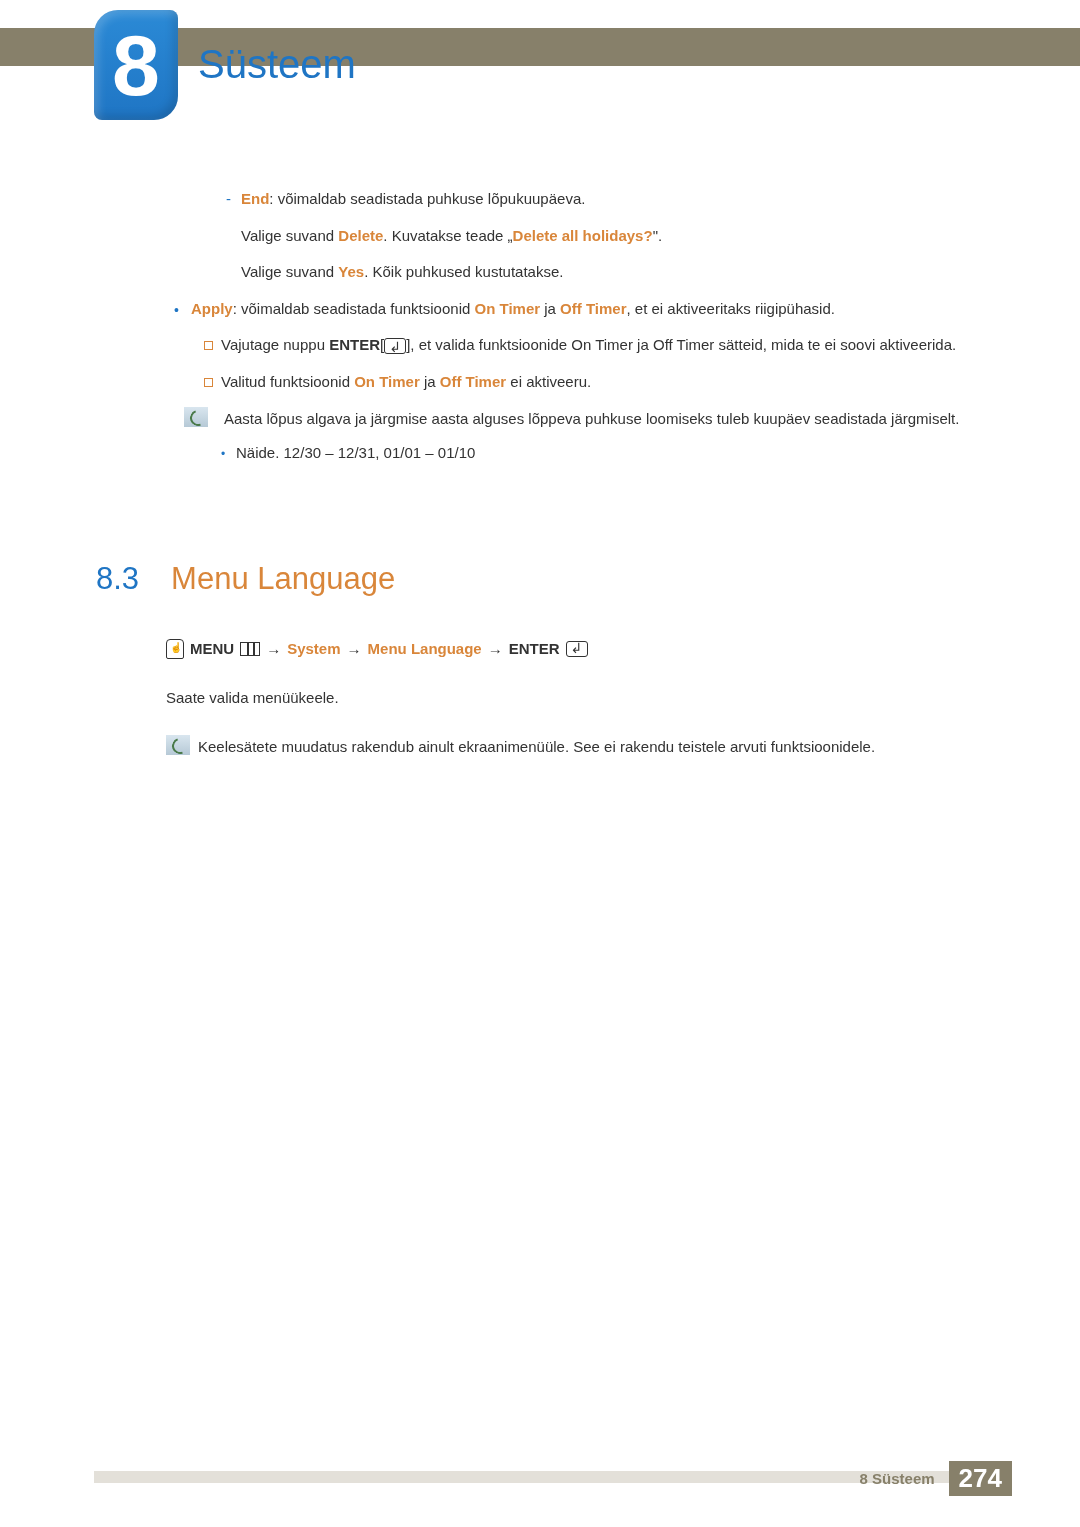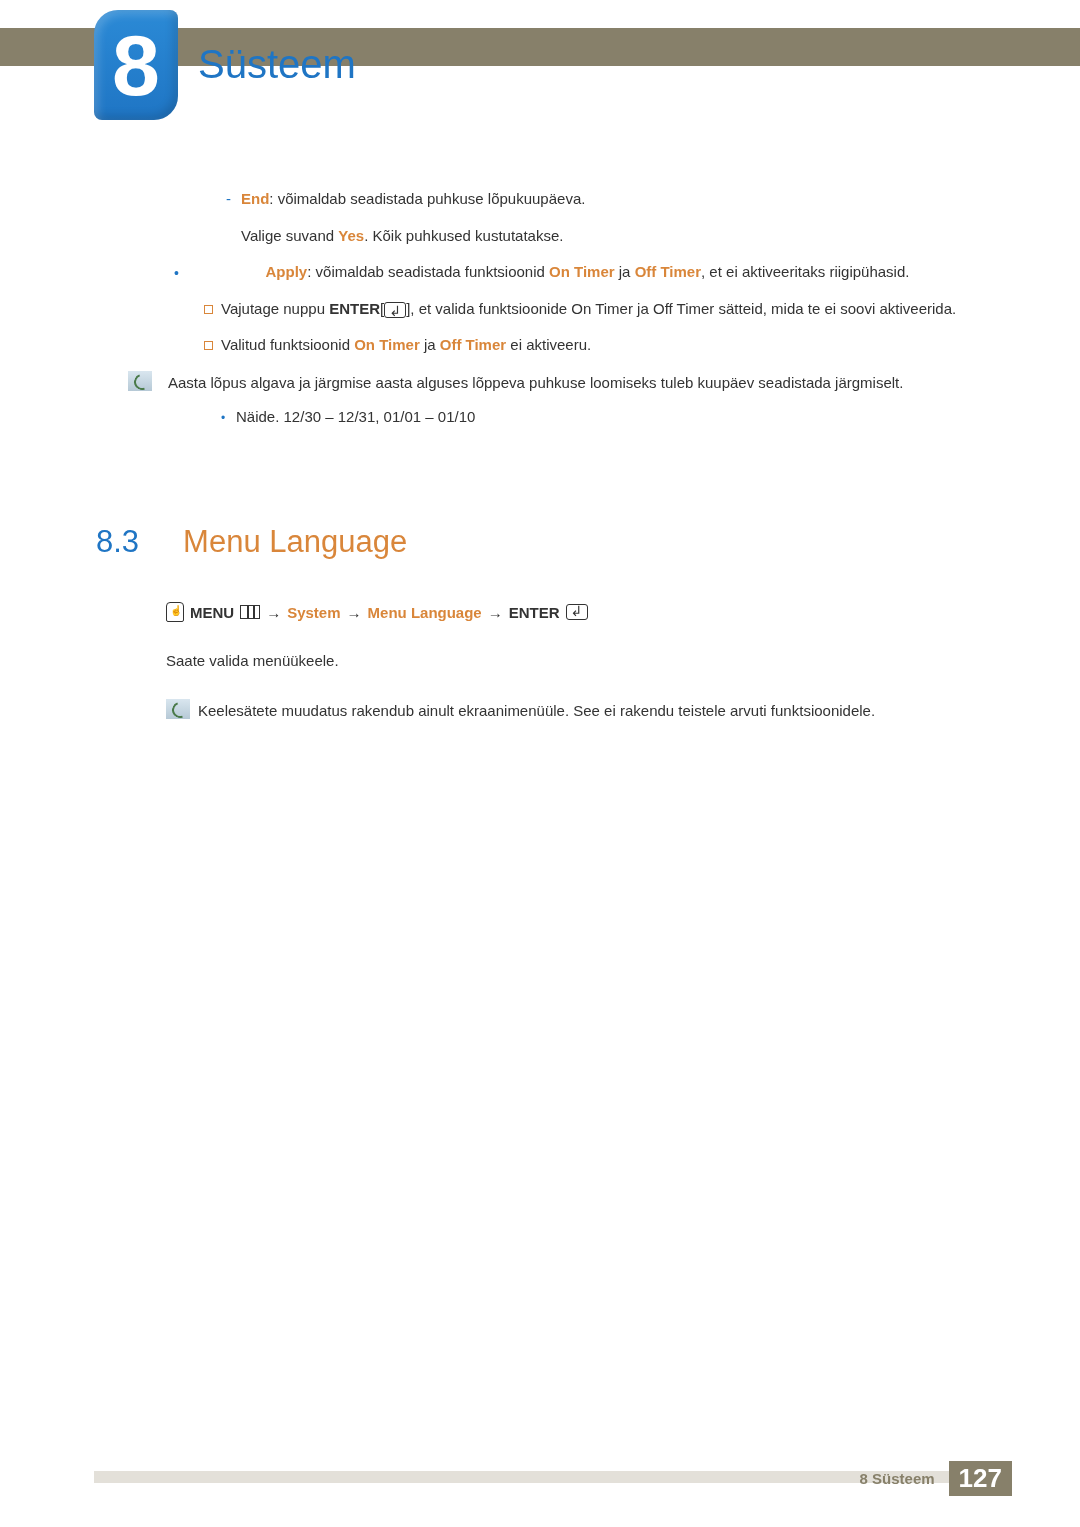--- a/index.html
+++ b/index.html
@@ -49,53 +49,53 @@
   .content {
     position: absolute;
     top: 188px;
     left: 96px;
     right: 96px;
   }
   .line { margin-bottom: 14px; line-height: 1.5; }
   .indent-dash { padding-left: 145px; position: relative; }
   .indent-dash::before { content: "-"; position: absolute; left: 130px; color: #1f75c4; }
   .indent-dash2 { padding-left: 145px; }
-  .indent-bullet { padding-left: 95px; position: relative; text-align: center; }
+  .indent-bullet { padding-left: 95px; position: relative; }
   .indent-bullet::before { content: "•"; position: absolute; left: 78px; color: #1f75c4; font-size: 14px; top: 2px; }
   .indent-square { padding-left: 125px; position: relative; }
   .indent-square::before {
     content: "";
     position: absolute;
     left: 108px;
     top: 7px;
     width: 7px;
     height: 7px;
     border: 1.5px solid #d9863a;
   }
-  .note-row { display: flex; gap: 16px; margin-top: 8px; margin-left: 32px; }
+  .note-row { display: flex; gap: 16px; margin-top: 8px; margin-left: 88px; }
   .note-icon {
     width: 24px; height: 20px; flex-shrink: 0;
     background: linear-gradient(to bottom, #d9e6ef 0%, #b6c9d6 100%);
     position: relative;
   }
   .note-icon::after {
     content: ""; position: absolute; left: 6px; top: 3px; width: 12px; height: 12px;
     border: 2px solid #4a7a4a; border-radius: 50%;
     transform: rotate(25deg);
     border-top-color: transparent;
     border-right-color: transparent;
   }
   .note-text { flex: 1; line-height: 1.55; }
   .note-example { padding-left: 140px; position: relative; margin-top: 12px; }
   .note-example::before { content: "•"; position: absolute; left: 125px; color: #1f75c4; font-size: 12px; top: 3px; }
   .section-heading {
     margin-top: 96px;
     display: flex;
     align-items: baseline;
-    gap: 44px;
+    gap: 32px;
   }
   .section-num { font-size: 31px; color: #1f75c4; }
   .section-title { font-size: 31px; color: #d9863a; }
   .menu-path {
     margin-top: 42px;
     margin-left: 70px;
     font-weight: bold;
     color: #d9863a;
     font-size: 15px;
     display: flex;
@@ -175,20 +175,23 @@
 <div class="chapter-badge">8</div>
 <div class="chapter-title">Süsteem</div>
 
 <div class="content">
 
   <div class="line indent-dash">
     <span class="orange" style="font-weight:bold">End</span><span>: võimaldab seadistada puhkuse lõpukuupäeva.</span>
   </div>
 
 
+  <div class="line indent-dash2">
+    <span>Valige suvand </span><span class="orange" style="font-weight:bold">Delete</span><span>. Kuvatakse teade „</span><span class="orange" style="font-weight:bold">Delete all holidays?</span><span>".</span>
+  </div>
 
   <div class="line indent-dash2">
     <span>Valige suvand </span><span class="orange" style="font-weight:bold">Yes</span><span>. Kõik puhkused kustutatakse.</span>
   </div>
 
   <div class="line indent-bullet">
     <span class="orange" style="font-weight:bold">Apply</span><span>: võimaldab seadistada funktsioonid </span><span class="orange" style="font-weight:bold">On Timer</span><span> ja </span><span class="orange" style="font-weight:bold">Off Timer</span><span>, et ei aktiveeritaks riigipühasid.</span>
   </div>
 
   <div class="line indent-square">
@@ -230,14 +233,14 @@
   <div class="note-row2">
     <div class="note-icon"></div>
     <div class="note-text">Keelesätete muudatus rakendub ainult ekraanimenüüle. See ei rakendu teistele arvuti funktsioonidele.</div>
   </div>
 
 </div>
 
 <div class="footer">
   <div class="footer-bar"></div>
   <span class="footer-chapter">8  Süsteem</span>
-  <span class="footer-page">127</span>
+  <span class="footer-page">274</span>
 </div>
 
 </body></html>

